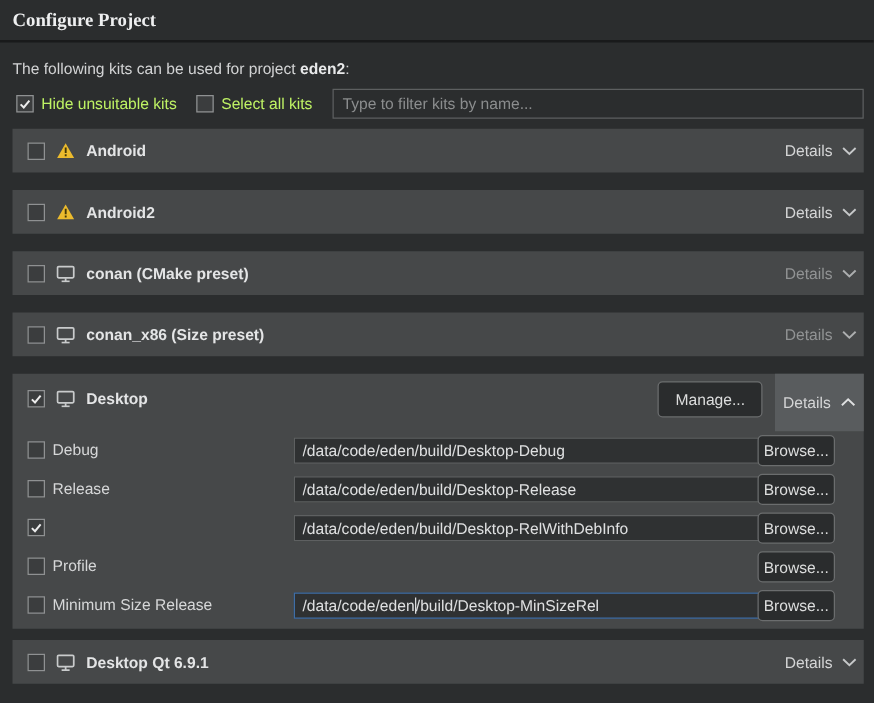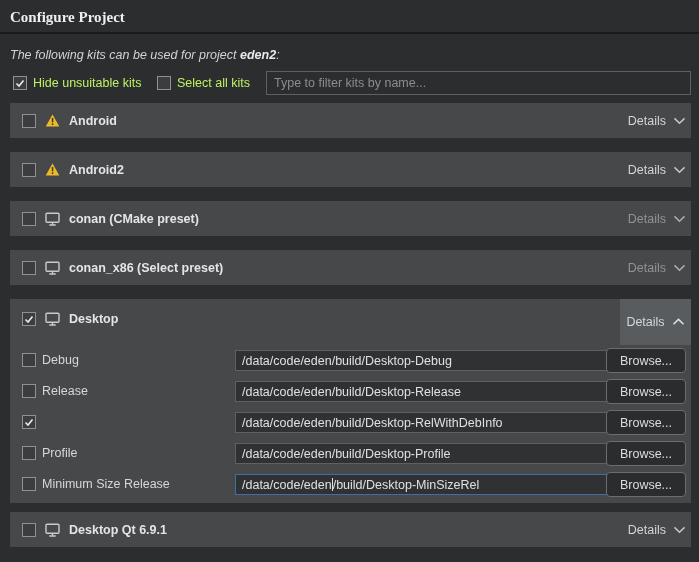--- a/index.html
+++ b/index.html
@@ -6,21 +6,21 @@
   body{
     width:699px;height:562px;position:relative;overflow:hidden;
     background:#2b2d2e;
     font-family:"Liberation Sans","DejaVu Sans",sans-serif;
     color:#d6d7d8;font-size:12.5px;
   }
   .abs{position:absolute;}
   
   .page-title{left:10px;top:9px;font-size:15px;font-weight:bold;color:#eeeff0;font-family:Liberation Serif, serif;}
   .title-divider{left:0;top:32px;width:699px;height:2px;background:#191a1b;}
-  .intro{left:10px;top:48px;color:#d2d3d4;font-style:italic;}
+  .intro{left:10px;top:48px;color:#d2d3d4;}
   .intro b{color:#e8e9ea;}
   
   .checkbox{width:14px;height:14px;box-sizing:border-box;border:1px solid #8f9192;
     background:#3b3d3e;display:flex;align-items:center;justify-content:center;flex:none;}
   .checkbox .check{display:none;}
   .checkbox.checked .check{display:block;}
   .ctl-label{color:#bef264;}
   
   .filter-input{left:266px;top:71px;width:425px;height:24px;box-sizing:border-box;
     background:#2b2d2e;border:1px solid #5d5f60;color:#dfe0e1;font-size:12.5px;
@@ -46,21 +46,21 @@
   .details-tab{position:absolute;right:0;top:0;width:71px;height:46px;background:#595c5e;
     display:flex;align-items:center;justify-content:center;gap:7px;}
   .config-row{position:absolute;left:0;width:681px;height:25px;}
   .config-row .checkbox{position:absolute;left:12px;top:3px;}
   .config-label{position:absolute;left:32px;top:3px;color:#d6d7d8;white-space:nowrap;}
   .path-input{position:absolute;left:225px;top:0;width:426px;height:21px;box-sizing:border-box;
     background:#2f3132;border:1px solid #5e6061;color:#dfe0e1;font-size:12.5px;
     padding:0 6px;font-family:"Liberation Sans","DejaVu Sans",sans-serif;outline:none;}
   .path-input.focused{border:1px solid #3f6ea6;display:flex;align-items:center;white-space:pre;}
   .caret{display:inline-block;width:1px;height:13px;background:#dddedf;margin:0;}
-  .browse-button{position:absolute;left:596px;top:-2px;width:80px;height:25px;box-sizing:border-box;
+  .browse-button{position:absolute;left:596px;top:-2px;width:62px;height:25px;box-sizing:border-box;
     background:#2a2c2d;border:1px solid #6b6d6e;border-radius:4px;color:#dcdddd;
     font-size:12.5px;font-family:"Liberation Sans","DejaVu Sans",sans-serif;
     display:flex;align-items:center;justify-content:center;}
 </style>
 </head>
 <body>
 
 <div class="abs page-title">Configure Project</div>
 <div class="abs title-divider"></div>
 
@@ -134,21 +134,21 @@
 </div>
 
 <div class="abs kit-row" style="top:250px;">
   <div class="checkbox"></div>
   <span class="kit-icon">
       <svg width="15" height="14" viewBox="0 0 15 14" fill="none" stroke="#c9cbcc" stroke-width="1.4">
         <rect x="1" y="1.2" width="13" height="9" rx="1"></rect>
         <path d="M7.5 10.5 v1.8 M4.3 13 h6.4"></path>
       </svg>
     </span>
-  <span class="kit-name">conan_x86 (Select preset)</span>
+  <span class="kit-name">conan_x86 (Size preset)</span>
   <div class="details-group dim">
     <span class="details-label">Details</span>
     <svg width="13" height="8" viewBox="0 0 13 8">
         <path d="M1.5 1.4 L6.5 6.2 L11.5 1.4" stroke="#c6c8c9" stroke-width="1.5" fill="none"></path>
       </svg>
   </div>
 </div>
 
 <div class="abs desktop-section">
   <div class="abs desktop-header">
@@ -158,20 +158,21 @@
         </svg>
       </div>
     <span class="kit-icon">
         <svg width="15" height="14" viewBox="0 0 15 14" fill="none" stroke="#c9cbcc" stroke-width="1.4">
           <rect x="1" y="1.2" width="13" height="9" rx="1"></rect>
           <path d="M7.5 10.5 v1.8 M4.3 13 h6.4"></path>
         </svg>
       </span>
     <span class="kit-name">Desktop</span>
   </div>
+  <div class="manage-button">Manage...</div>
   <div class="details-tab">
     <span class="details-label">Details</span>
     <svg width="13" height="8" viewBox="0 0 13 8">
         <path d="M1.5 6.2 L6.5 1.4 L11.5 6.2" stroke="#dfe0e1" stroke-width="1.5" fill="none"></path>
       </svg>
   </div>
 
   <div class="config-row" style="top:51px;">
     <div class="checkbox"></div>
     <span class="config-label">Debug</span>
@@ -192,21 +193,20 @@
           <path d="M1.5 4.5 L4 7 L8.5 1.5" stroke="#ececec" stroke-width="1.6" fill="none"></path>
         </svg>
       </div>
     <input class="path-input" value="/data/code/eden/build/Desktop-RelWithDebInfo" style="">
     <div class="browse-button">Browse...</div>
   </div>
 
   <div class="config-row" style="top:144px;">
     <div class="checkbox"></div>
     <span class="config-label">Profile</span>
-    <input class="path-input" value="/data/code/eden/build/Desktop-Profile" style="">
     <div class="browse-button">Browse...</div>
   </div>
 
   <div class="config-row" style="top:175px;">
     <div class="checkbox"></div>
     <span class="config-label">Minimum Size Release</span>
     <div class="path-input focused"><span>/data/code/eden</span><span class="caret"></span><span>/build/Desktop-MinSizeRel</span></div>
     <div class="browse-button">Browse...</div>
   </div>
 </div>

